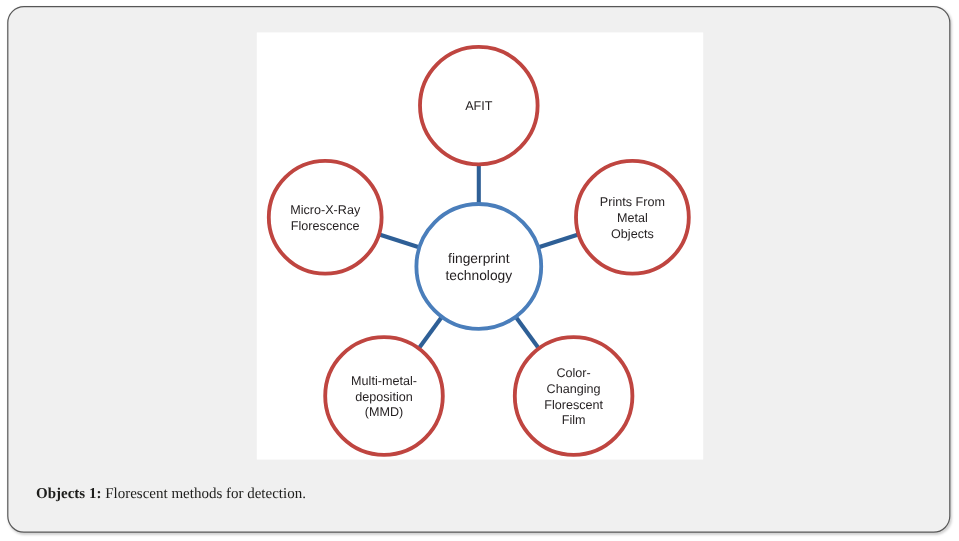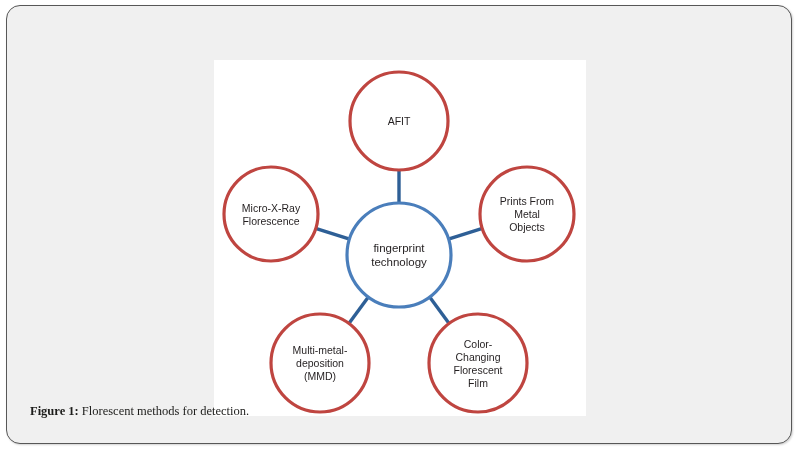--- a/index.html
+++ b/index.html
@@ -30,21 +30,20 @@
   }
 
   
   #diagram-panel {
     position: absolute;
     left: 207px;
     top: 21px;
     width: 372px;
     height: 356px;
     background: #ffffff;
-    margin-top: 33px;
   }
 
   #diagram-svg {
     display: block;
     width: 372px;
     height: 356px;
   }
 
   .node-circle {
     fill: #ffffff;
@@ -130,18 +129,18 @@
           <g>
             <circle cx="185" cy="195" r="52" class="node-circle center"></circle>
             <text x="185" y="192" text-anchor="middle" class="node-label center-label"><tspan x="185" dy="0">fingerprint</tspan><tspan x="185" dy="14">technology</tspan></text>
           </g>
         </g>
     </svg>
   </div>
 
   <div id="caption-bar">
     <div id="caption-text">
-      <span class="cap-label">Figure 1:</span>
+      <span class="cap-label">Objects 1:</span>
       <span>Florescent methods for detection.</span>
     </div>
   </div>
 
 </div>
 
 </body></html>

